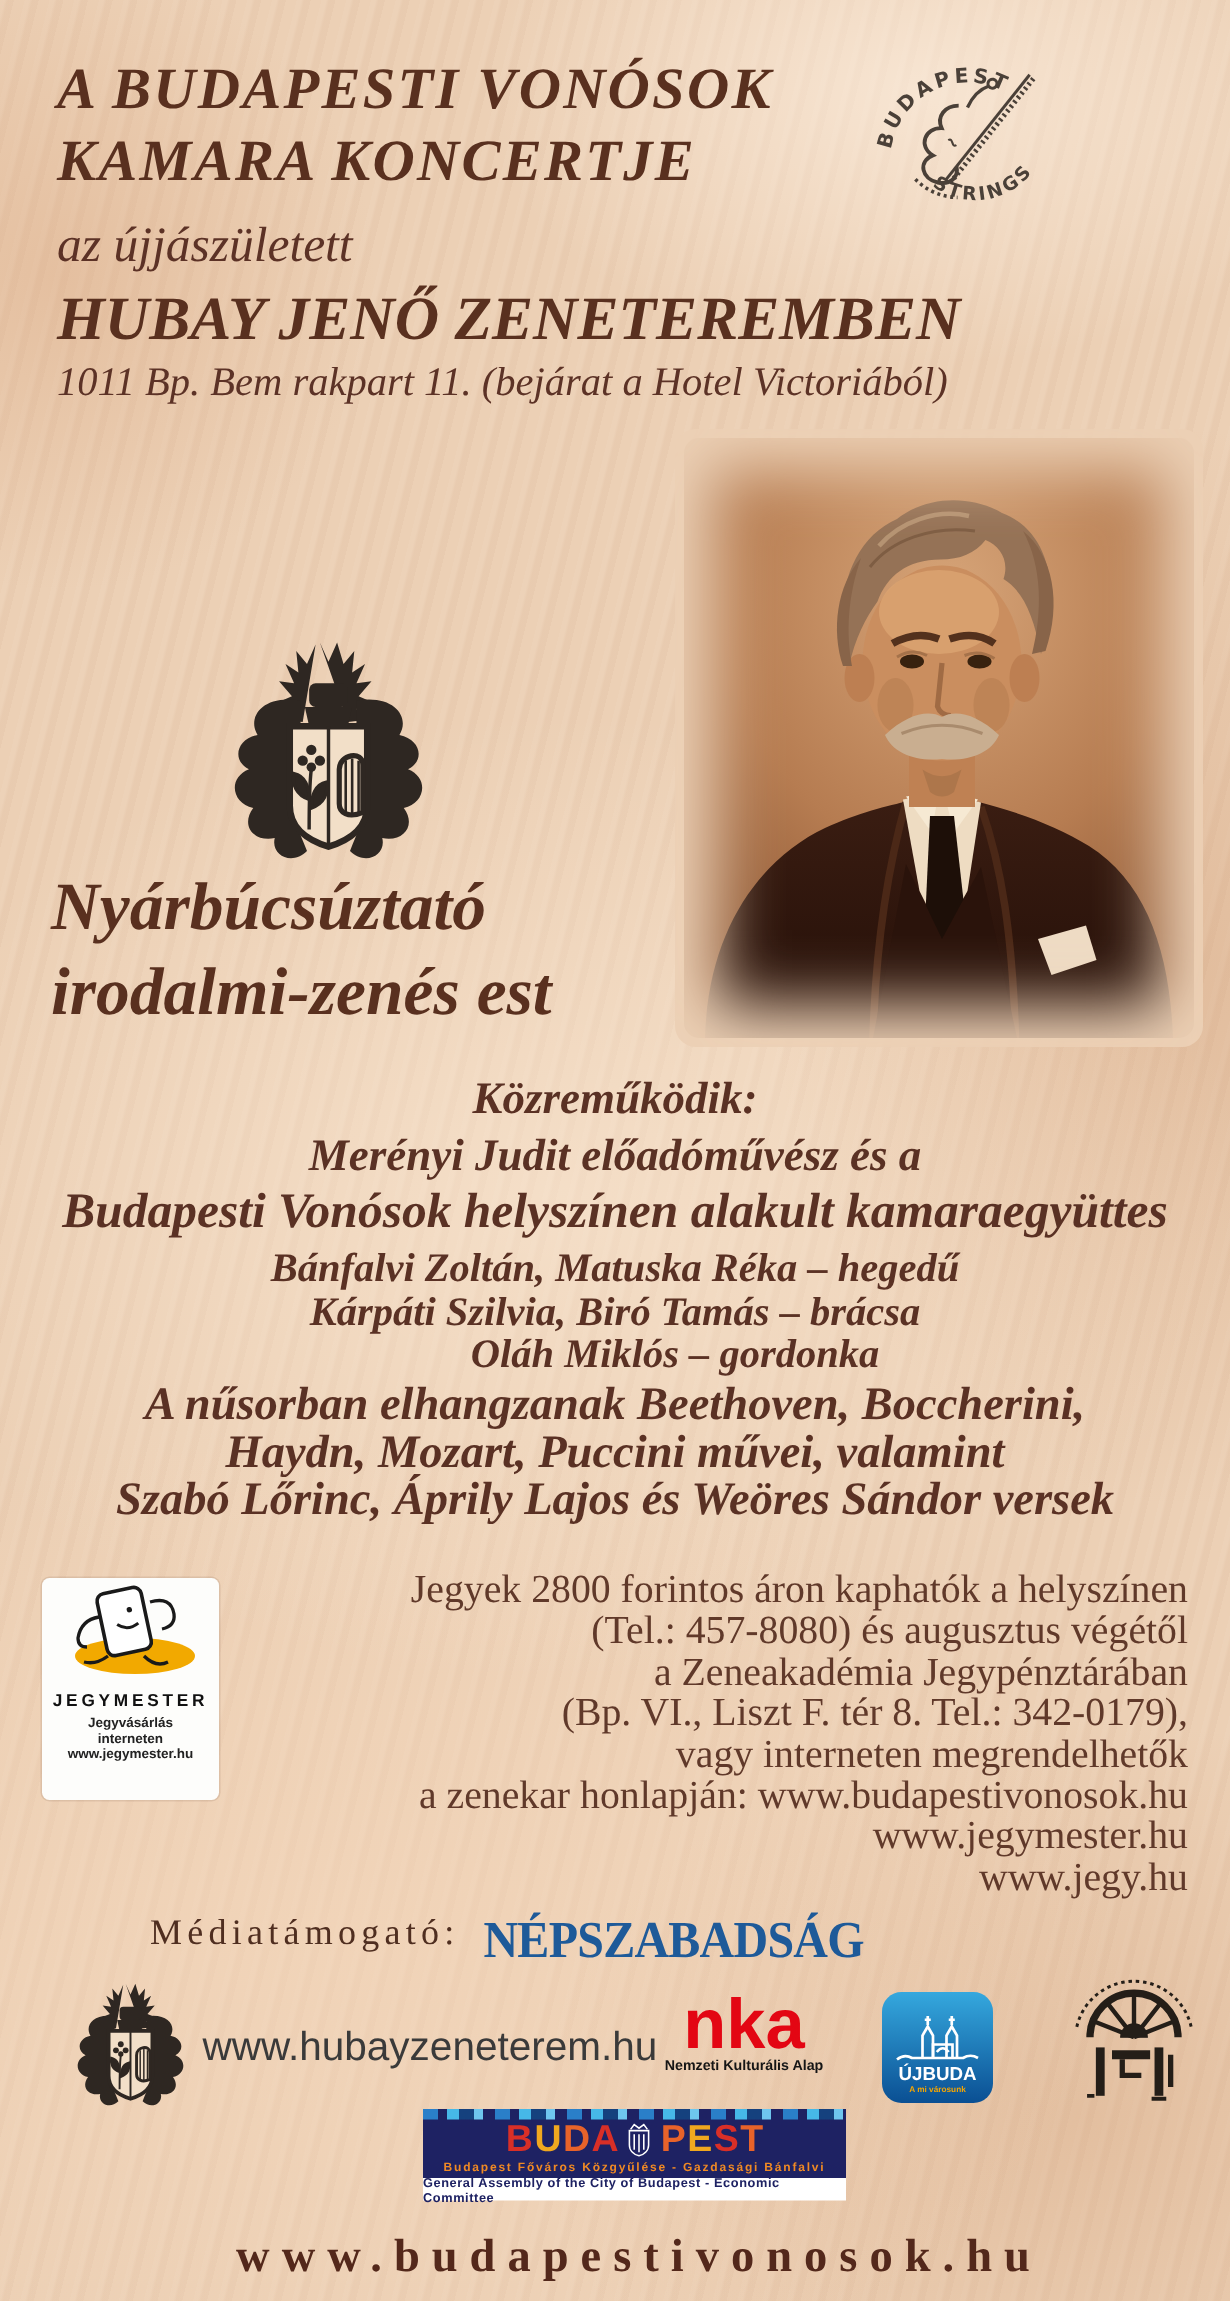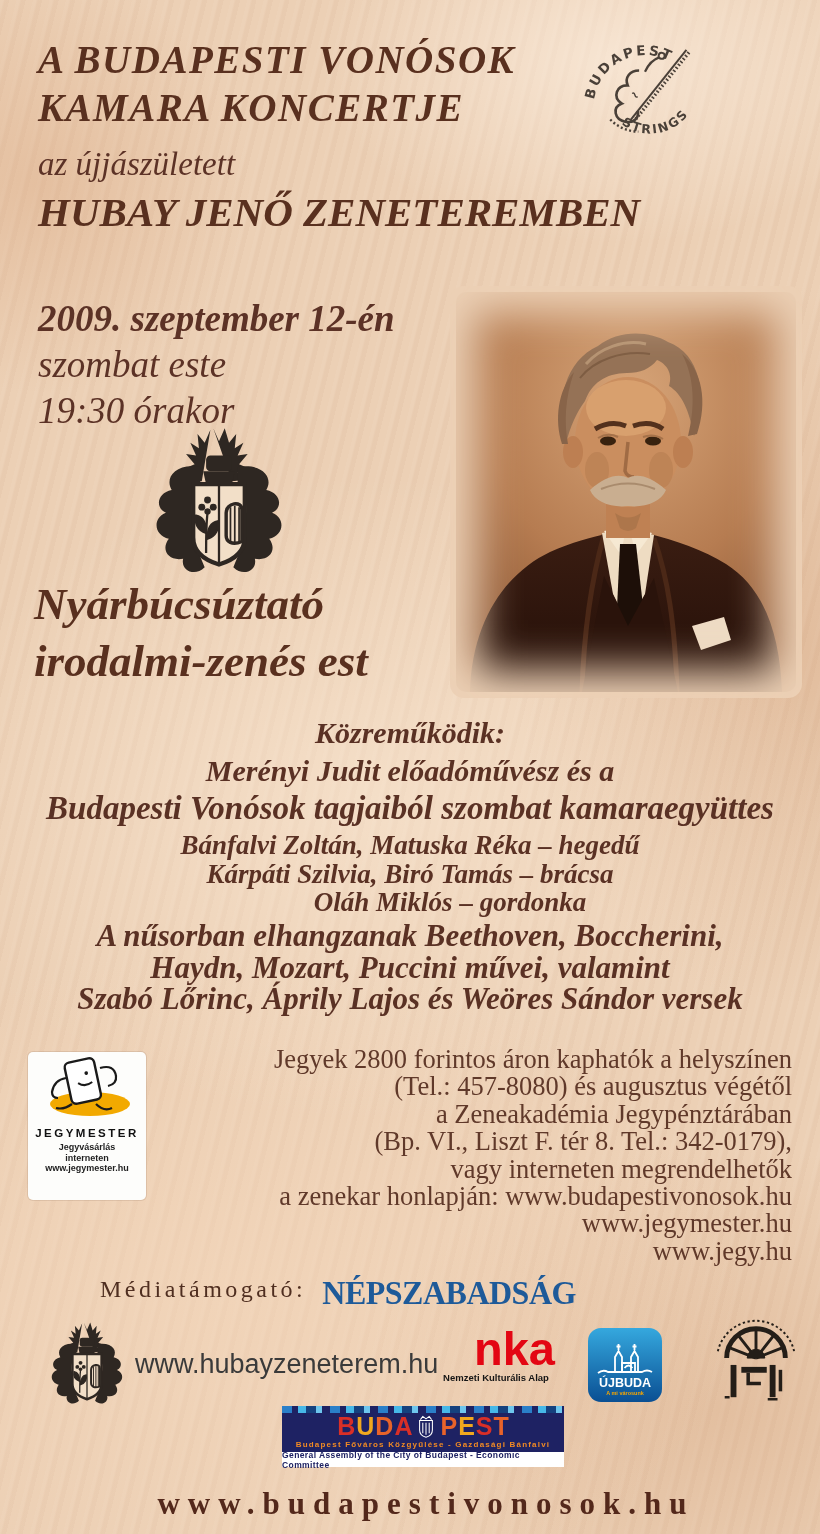--- a/index.html
+++ b/index.html
@@ -132,26 +132,22 @@
         <path d="M56,70 c3,-3 3,5 6,2" stroke-width="1.4"></path>
         <line x1="100" y1="16" x2="60" y2="96" stroke-width="2"></line>
         <line x1="103" y1="18" x2="63" y2="98" stroke-width="3.4" stroke-dasharray="1.6 2.2"></line>
         <path d="M40,100 a40,40 0 0 0 30,6" stroke-width="2.4" stroke-dasharray="2 2.4"></path>
       </g>
     </g>
   </svg>
 
   <div class="abs reborn">az újjászületett</div>
   <div class="abs venue">HUBAY JENŐ ZENETEREMBEN</div>
-
-  <div class="abs dateblock">
-    <div class="bold">2009. szeptember 12-én</div>
-    <div>szombat este</div>
-    <div>19:30 órakor</div>
-  </div>
+  <div class="abs address">1011 Bp. Bem rakpart 11. (bejárat a Hotel Victoriából)</div>
+
 
   <svg class="abs" style="left:146px;top:424px" width="146" height="172" viewBox="0 0 100 120" aria-hidden="true">
     <use href="#crest"></use>
   </svg>
 
   <div class="abs portrait">
     <svg width="340" height="400" viewBox="0 0 340 400" aria-hidden="true">
       <defs>
         <radialGradient id="pbg" cx="52%" cy="26%" r="80%">
           <stop offset="0%" stop-color="#d6a478"></stop>
@@ -200,21 +196,21 @@
     </svg>
   </div>
 
   <div class="abs eventtitle">
     <div>Nyárbúcsúztató</div>
     <div>irodalmi-zenés est</div>
   </div>
 
   <div class="abs ctr cline kz-heading">Közreműködik:</div>
   <div class="abs ctr cline kz-intro1">Merényi Judit előadóművész és a</div>
-  <div class="abs ctr cline kz-intro2">Budapesti Vonósok tagjaiból szombat kamaraegyüttes</div>
+  <div class="abs ctr cline kz-intro2">Budapesti Vonósok helyszínen alakult kamaraegyüttes</div>
   <div class="abs ctr cline member0">Bánfalvi Zoltán, Matuska Réka – hegedű</div>
   <div class="abs ctr cline member1">Kárpáti Szilvia, Biró Tamás – brácsa</div>
   <div class="abs ctr cline member2">Oláh Miklós – gordonka</div>
 
   <div class="abs ctr cline prog0">A nűsorban elhangzanak Beethoven, Boccherini,</div>
   <div class="abs ctr cline prog2">Szabó Lőrinc, Áprily Lajos és Weöres Sándor versek</div>
   <div class="abs ctr cline prog1">Haydn, Mozart, Puccini művei, valamint</div>
 
   <div class="abs tickets">
     <div>Jegyek 2800 forintos áron kaphatók a helyszínen</div>
@@ -255,21 +251,21 @@
     <span class="media-name" style="color: rgb(30, 90, 153);">NÉPSZABADSÁG</span>
   </div>
 
   <svg class="abs" style="left:46px;top:1320px" width="82" height="97" viewBox="0 0 100 120" aria-hidden="true">
     <use href="#crest"></use>
   </svg>
 
   <div class="abs hubay-url">www.hubayzeneterem.hu</div>
 
   <div class="abs nka-box">
-    <div class="nka-word" style="color: rgb(227, 6, 19); text-align: right;">nka</div>
+    <div class="nka-word" style="color: rgb(227, 6, 19);">nka</div>
     <div class="nka-sub">Nemzeti Kulturális Alap</div>
   </div>
 
   <svg class="abs" style="left:588px;top:1328px" width="74" height="74" viewBox="0 0 74 74" aria-hidden="true">
     <defs>
       <linearGradient id="ubg" x1="0" y1="0" x2="0" y2="1">
         <stop offset="0" stop-color="#35a8de"></stop>
           <stop offset="1" stop-color="#0a4f93"></stop>
       </linearGradient>
     </defs>

